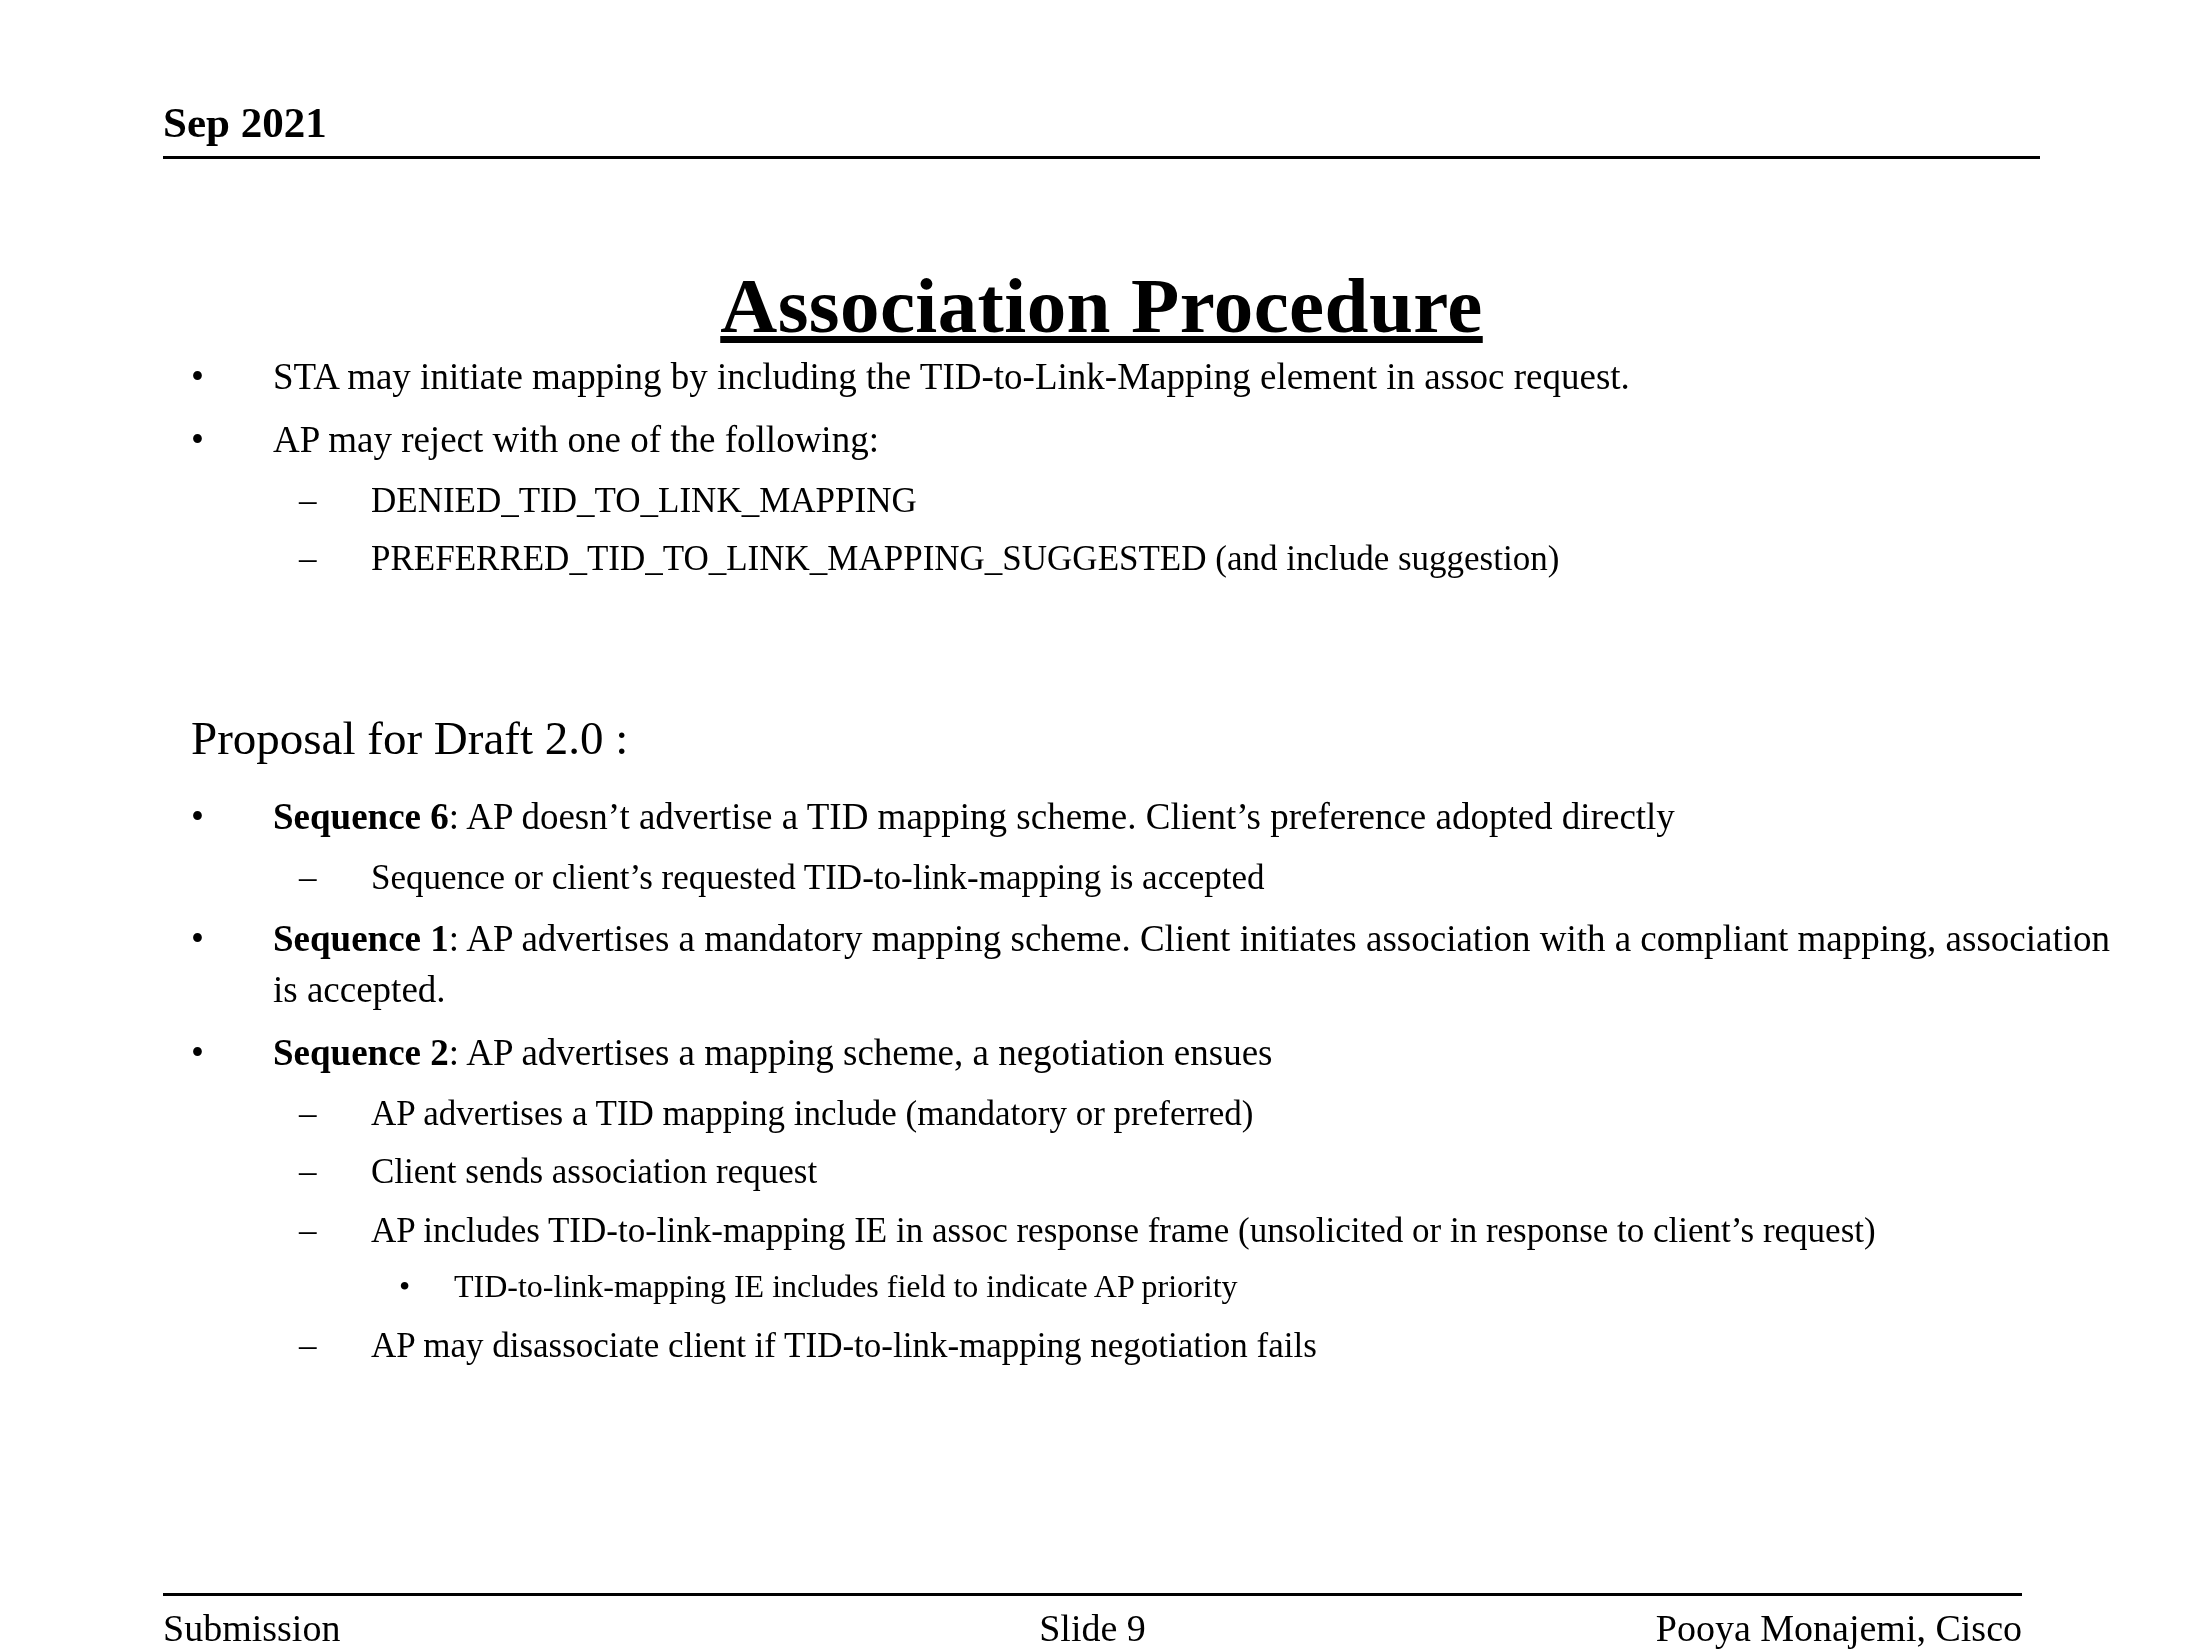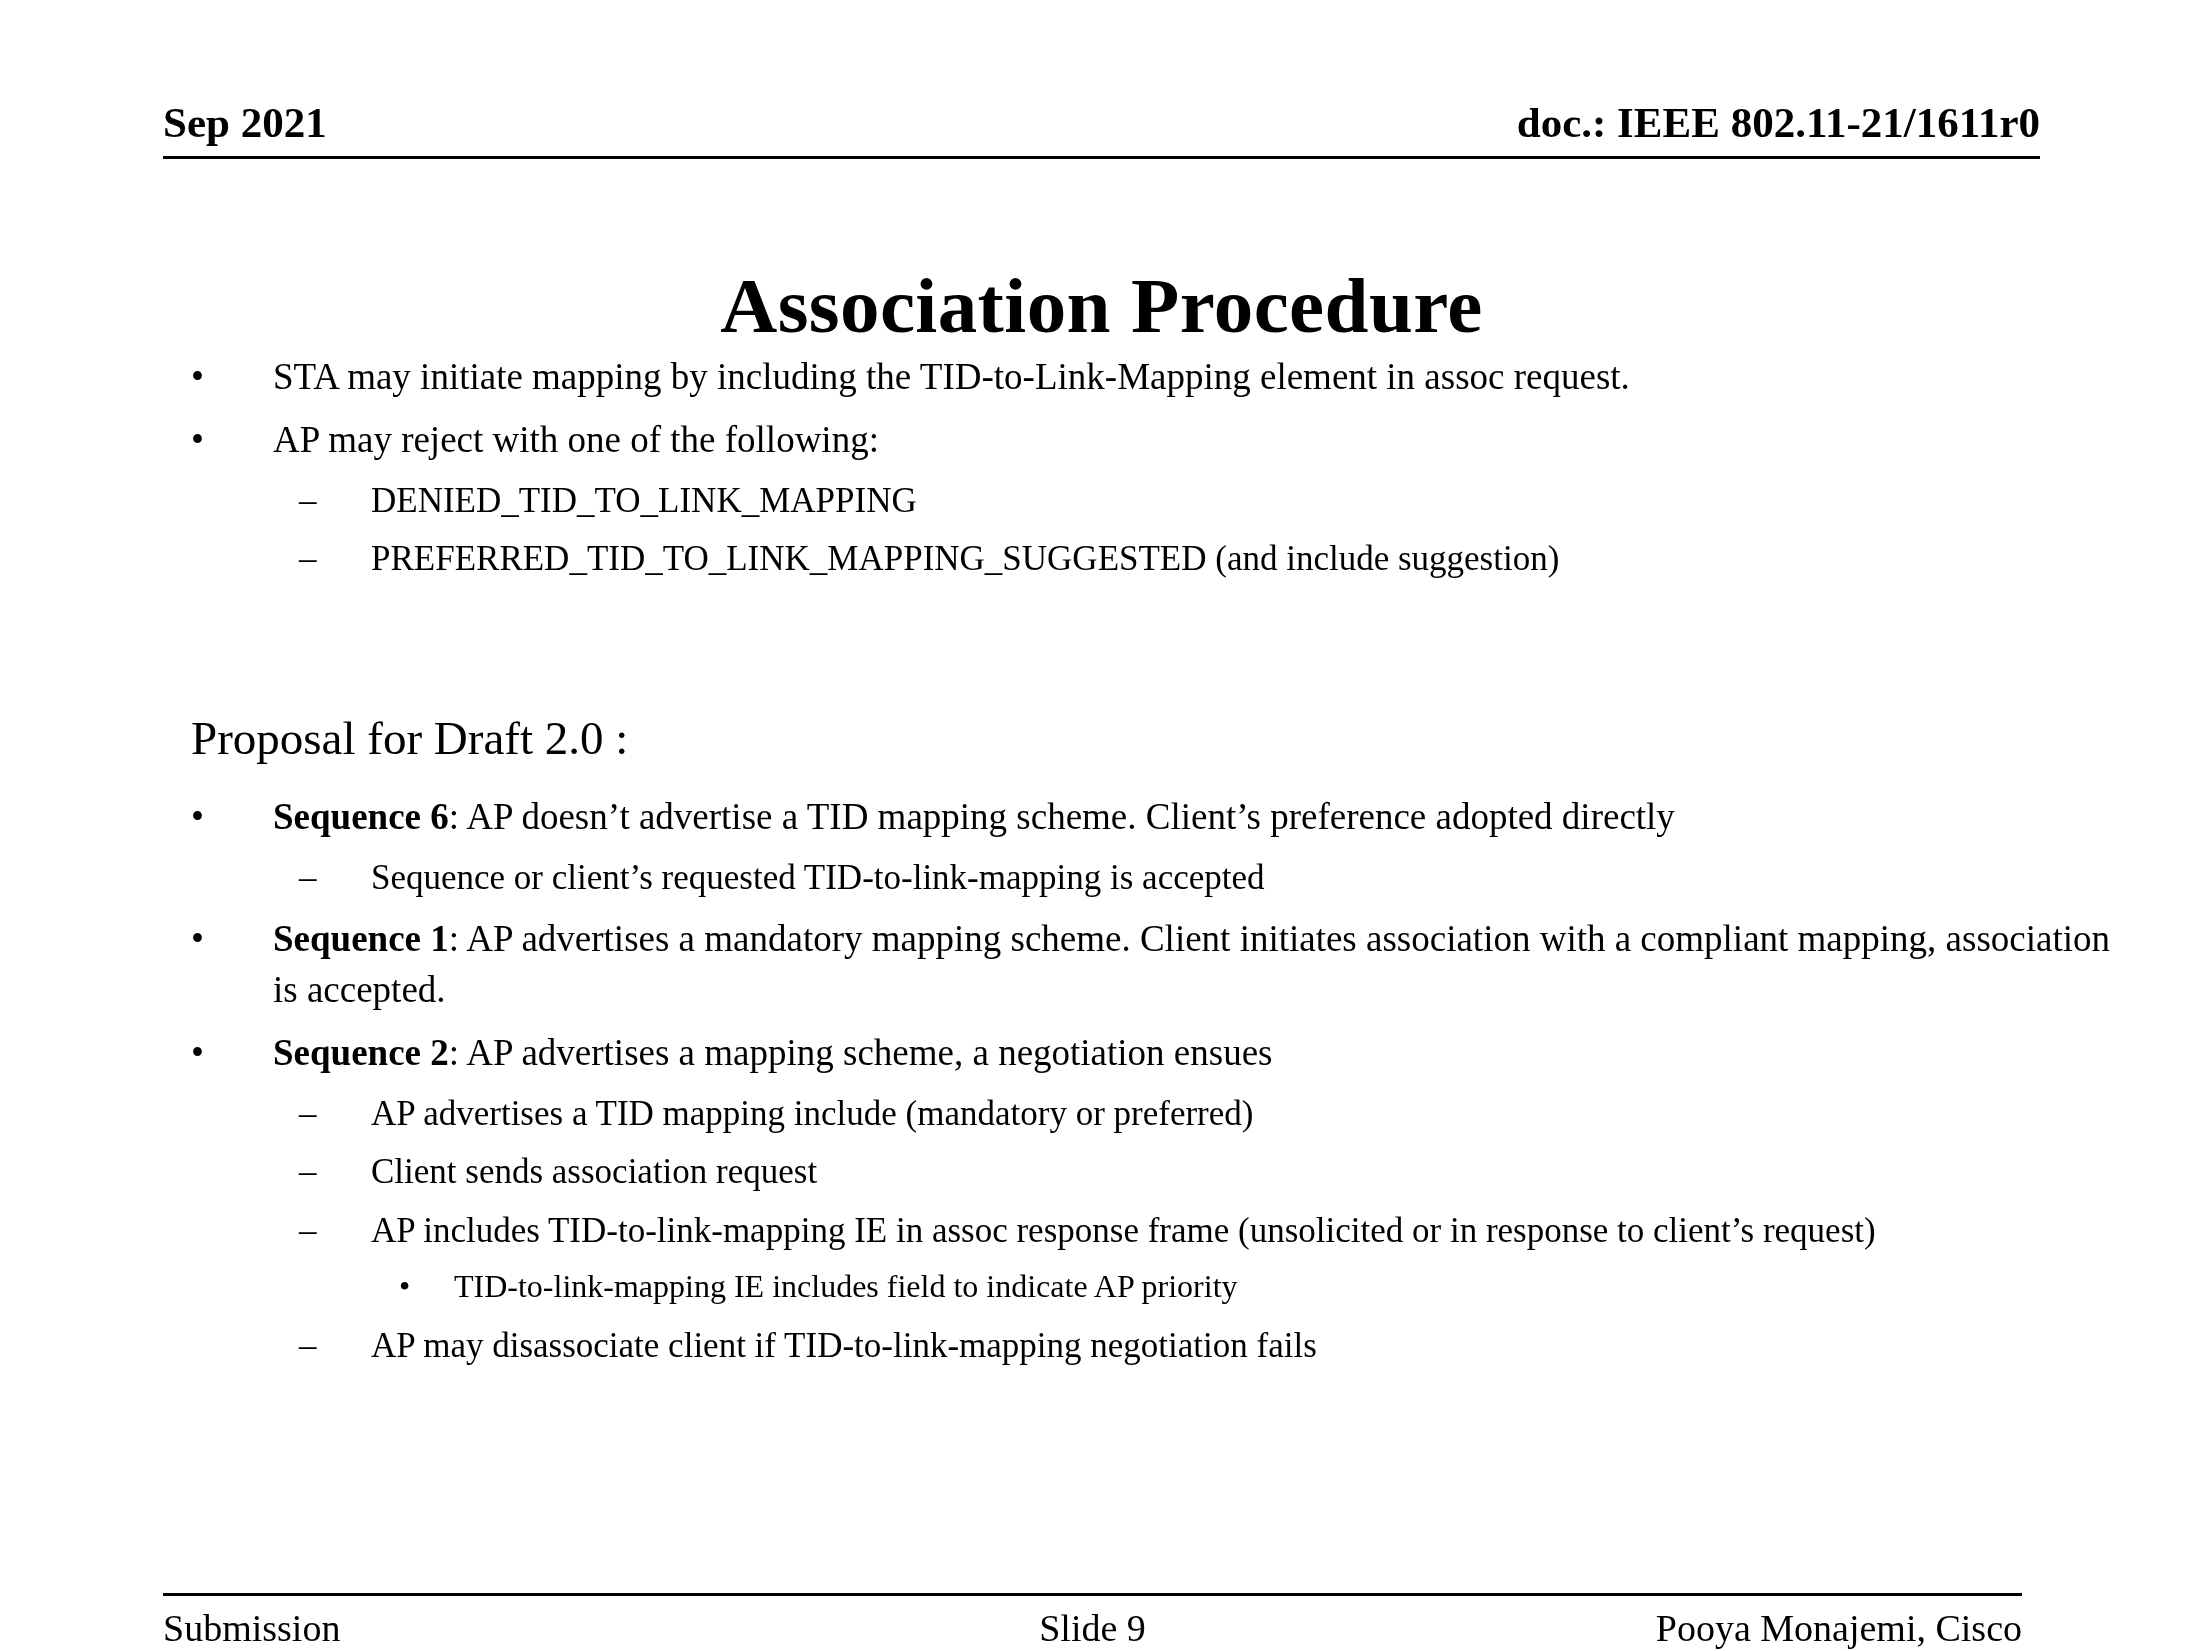--- a/index.html
+++ b/index.html
@@ -26,20 +26,21 @@
     font-weight:bold;
   }
 
   
   .slide-title {
     text-align:center;
     font-size:79px;
     font-weight:bold;
     margin-top:102px;
     letter-spacing:0.4px;
+    text-decoration:underline;
   }
 
   
   .slide-body { margin:0 77px 0 191px; }
 
   .sec-heading {
     font-size:47px;
     font-weight:normal;
     margin-top:83px;
     margin-bottom:26px;
@@ -86,21 +87,20 @@
   .f-center { flex:1; text-align:center; }
   .f-right  { flex:1; text-align:right; }
 </style>
 </head>
 <body>
 
 <div class="slide">
 
   <div class="slide-header">
     <span>Sep 2021</span>
-    <span>doc.: IEEE 802.11-21/1611r0</span>
   </div>
 
   <div class="slide-title">Association Procedure</div>
 
   <div class="slide-body">
 
 
     <div class="l1">
       <span class="mk">•</span>
       <span class="tx">STA may initiate mapping by including the TID-to-Link-Mapping element in assoc request.</span>

